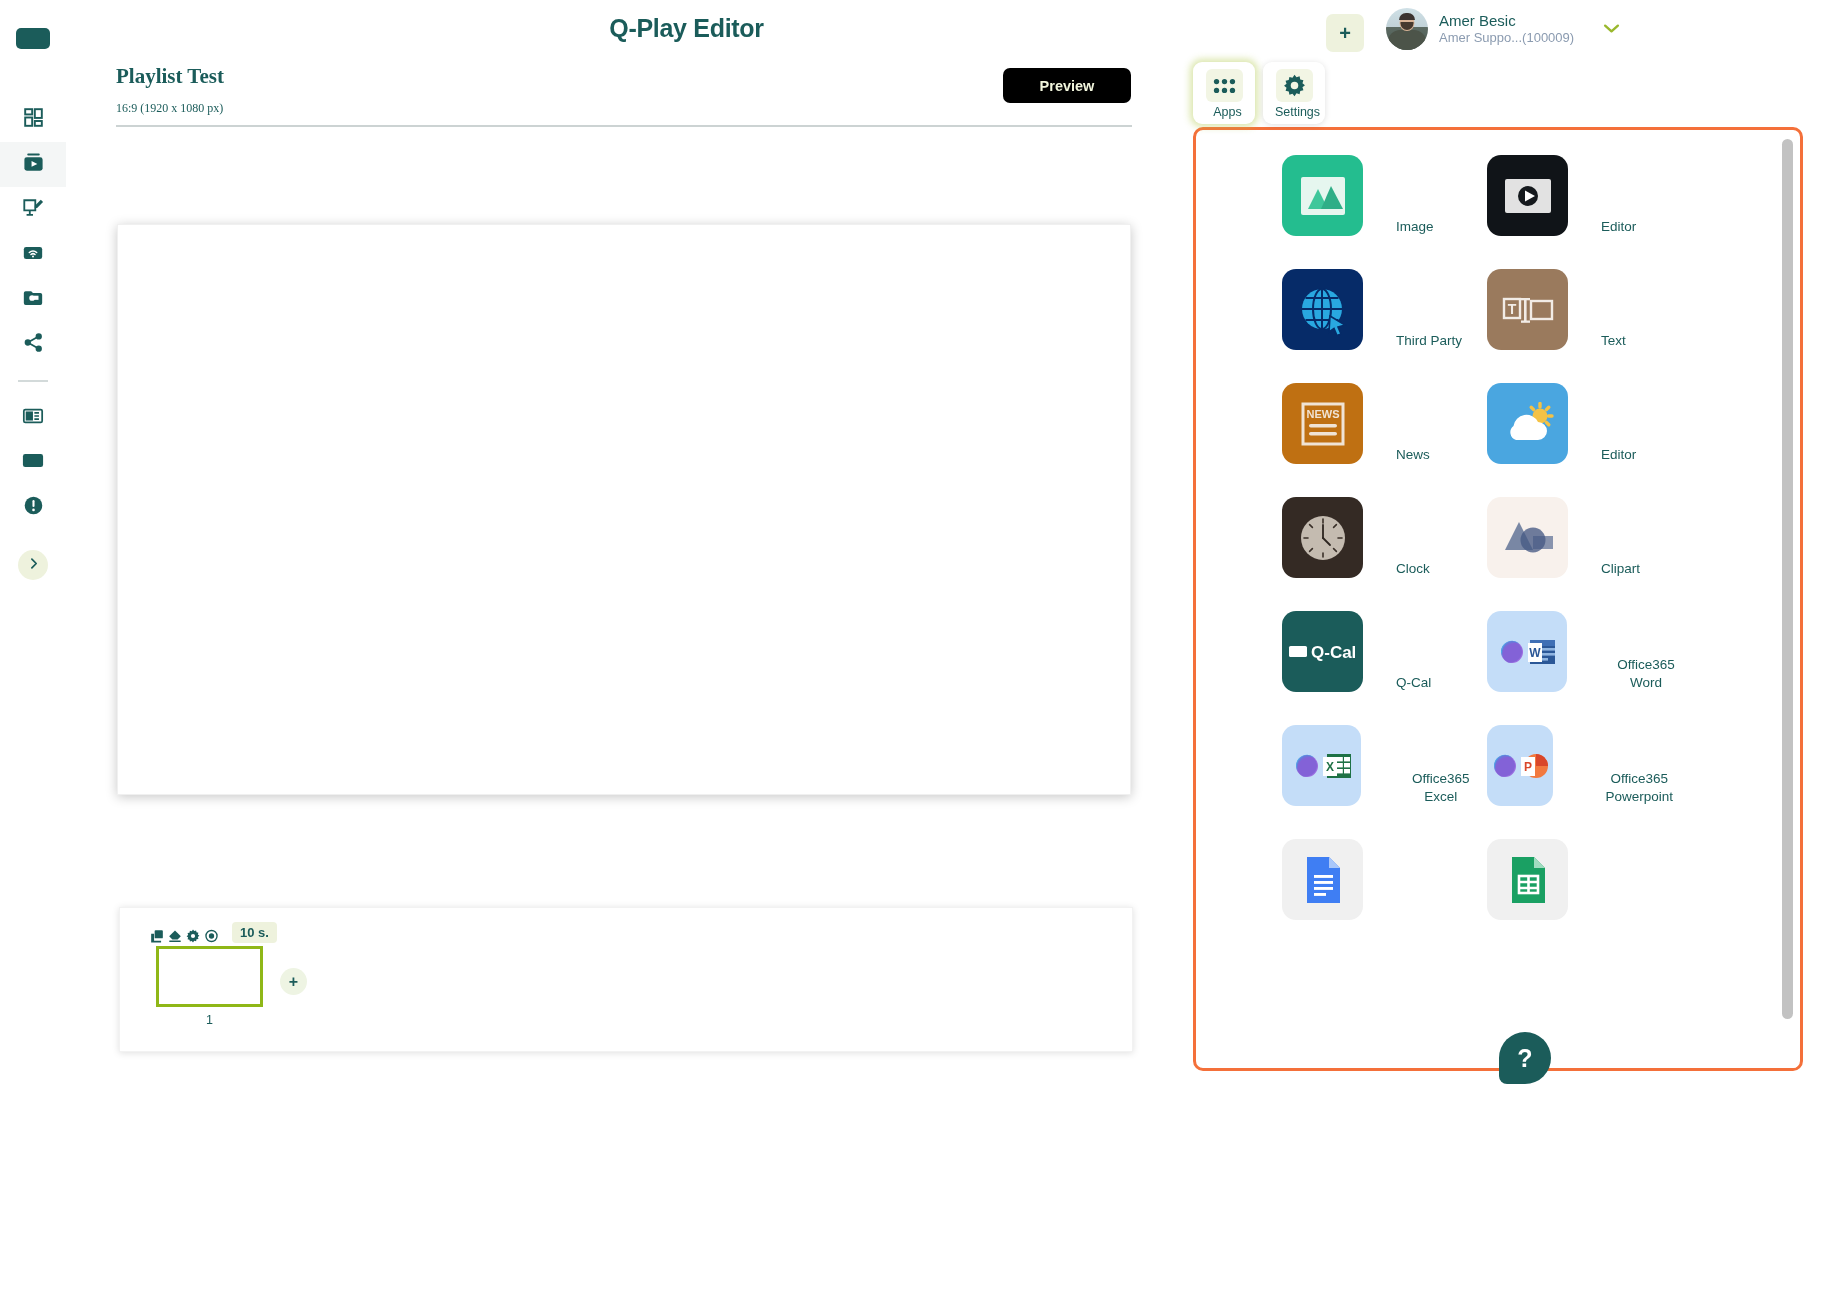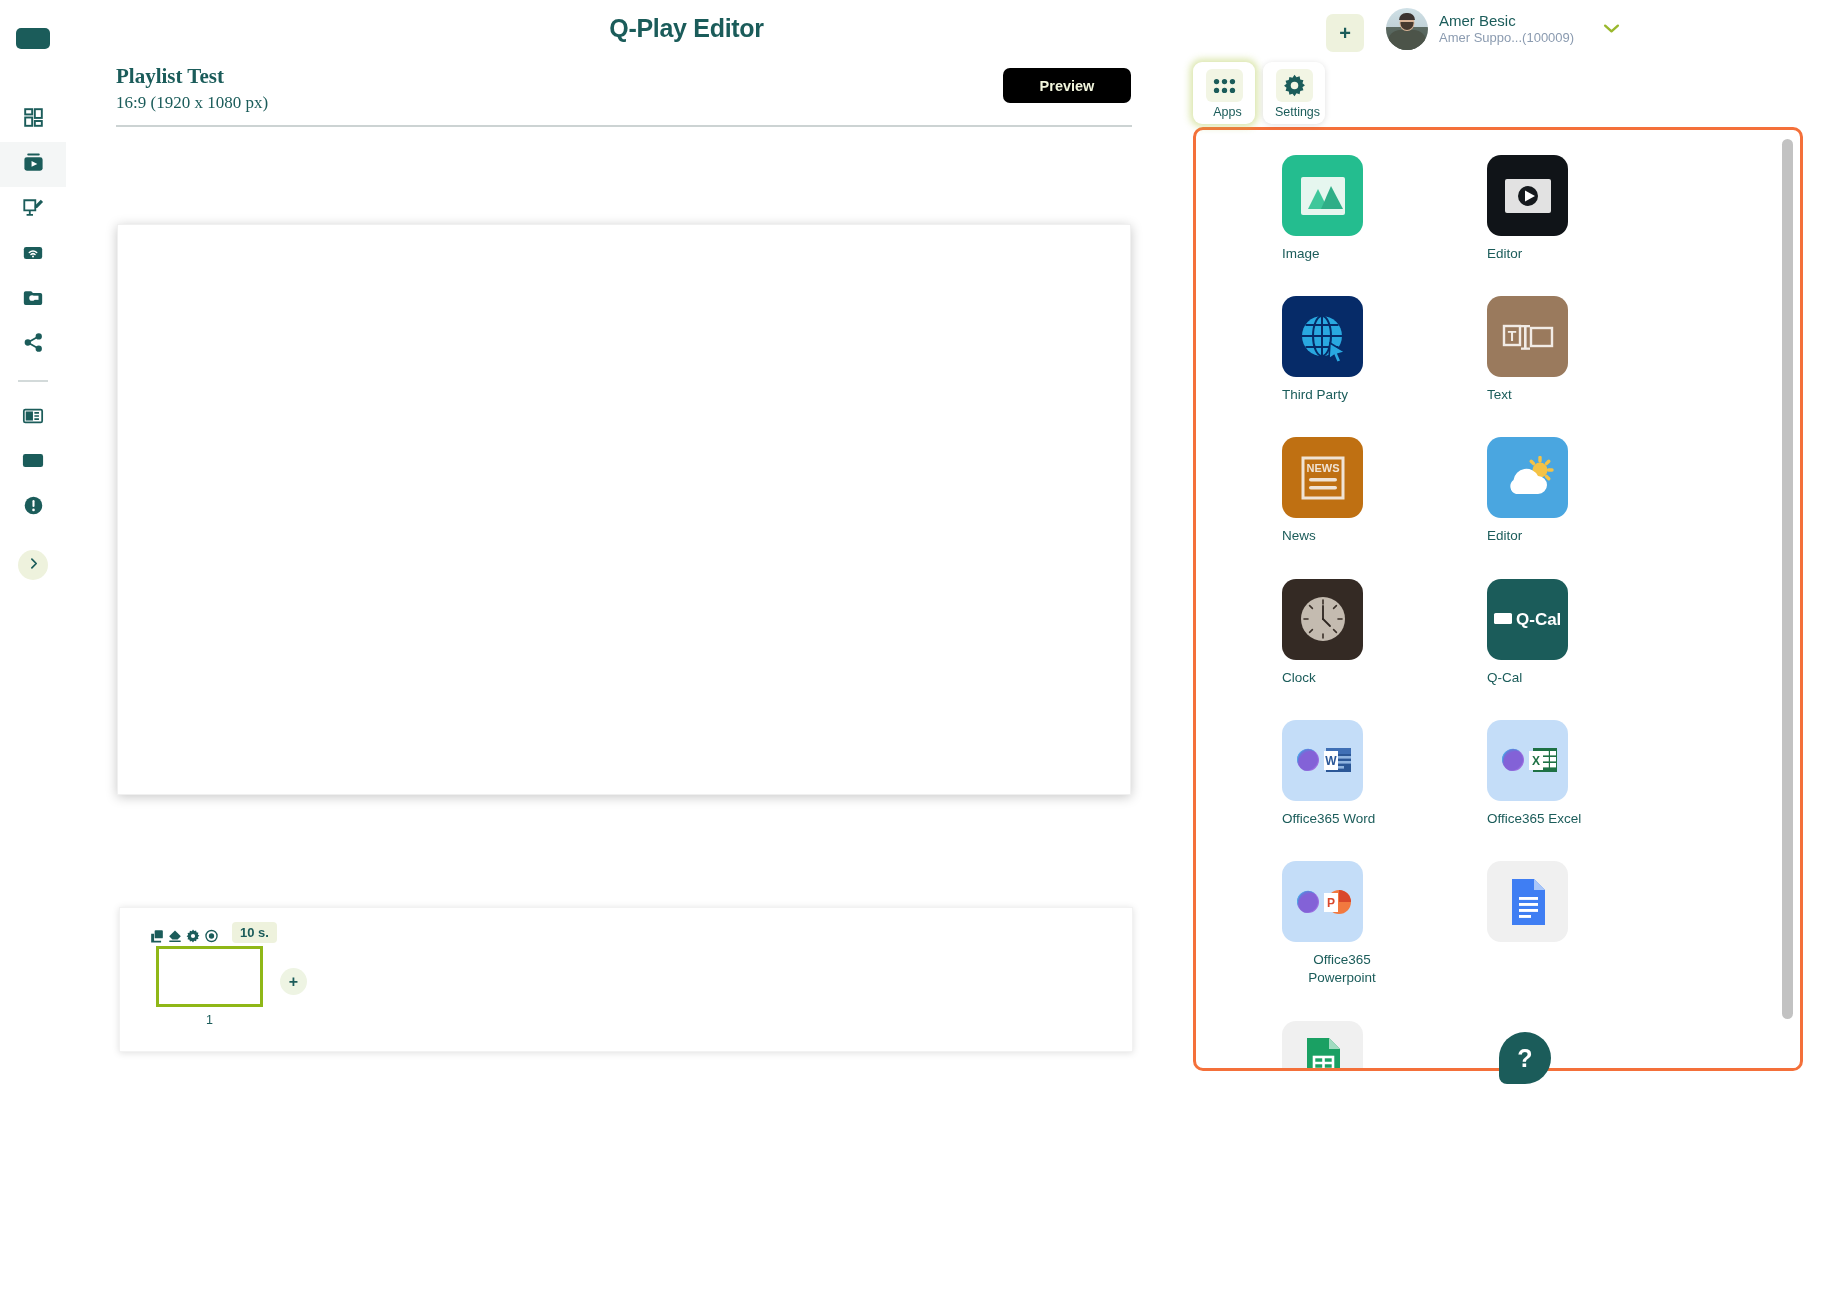--- a/index.html
+++ b/index.html
@@ -81,21 +81,21 @@
     width: 38px; height: 22px; border-radius: 12px 12px 0 0; background: #4c5449;
   }
   #user-text { line-height: 1.3; }
   #user-name { font-size: 15px; color: #1b5c5a; font-weight: 400; }
   #user-sub  { font-size: 13px; color: #8b9bb0; }
   #user-caret { margin-left: 18px; color: #9ab82d; font-size: 16px; }
 
   
   #playlist-head { position: absolute; left: 116px; top: 64px; font-family: Liberation Serif, serif; }
   #playlist-name { font-size: 21px; font-weight: bold; color: #1b5c5a; }
-  #playlist-res  { font-size: 17px; color: #1b5c5a; margin-top: 4px; }
+  #playlist-res  { font-size: 12px; color: #1b5c5a; margin-top: 12px; }
   #preview-btn {
     position: absolute; left: 1003px; top: 68px;
     width: 128px; height: 35px; border-radius: 7px;
     background: #000000; border: none; color: #f2f6dd;
     font-size: 14.5px; font-weight: bold; cursor: pointer;
     font-family: "Liberation Sans", sans-serif;
   }
   #head-rule {
     position: absolute; left: 116px; top: 125px;
     width: 1016px; height: 2px; background: #ccd3d3;
@@ -176,21 +176,21 @@
     position: absolute; left: 0; top: 0;
     width: 578px; height: 100%;
     overflow: hidden;
   }
   #apps-grid {
     display: grid; grid-template-columns: repeat(2, 1fr);
     row-gap: 33px; padding: 25px 0 0 0;
     width: 410px; margin-left: 86px;
   }
   .app-cell {
-    display: flex; flex-direction: column; align-items: flex-start; cursor: pointer;
+    display: flex; flex-direction: row; align-items: flex-end; cursor: pointer; gap: 33px;
   }
   .app-ic {
     width: 81px; height: 81px; border-radius: 14px;
     display: flex; align-items: center; justify-content: center;
     position: relative; overflow: hidden;
   }
   .app-lbl {
     font-size: 13.5px; color: #1b5c5a; margin-top: 9px;
     text-align: center; line-height: 1.35; max-width: 120px;
   }
@@ -510,20 +510,30 @@
               <line x1="38.4" y1="11.6" x2="35.6" y2="14.4"></line>
                 <line x1="14.4" y1="35.6" x2="11.6" y2="38.4"></line>
             </g>
             <line x1="25" y1="25" x2="25" y2="12" stroke="#2d2520" stroke-width="1.8" stroke-linecap="round"></line>
             <line x1="25" y1="25" x2="32" y2="32" stroke="#2d2520" stroke-width="1.8" stroke-linecap="round"></line>
           </svg>
         </div>
         <div class="app-lbl">Clock</div>
       </div>
 
+      <div class="app-cell">
+        <div class="app-ic" style="background:#f8f1ec">
+          <svg width="58" height="42" viewBox="0 0 58 42">
+            <polygon points="20,5 34,33 6,33" fill="#5d6f94" opacity="0.82"></polygon>
+            <rect x="34" y="19" width="20" height="13" fill="#5d6f94" opacity="0.72"></rect>
+            <circle cx="34" cy="23" r="12.5" fill="#475a84" opacity="0.78"></circle>
+          </svg>
+        </div>
+        <div class="app-lbl">Clipart</div>
+      </div>
 
       <div class="app-cell">
         <div class="app-ic" style="background:#1b5c5a">
           <svg width="70" height="24" viewBox="0 0 70 24">
             <rect x="1" y="6" width="18" height="11" rx="1.6" fill="#ffffff"></rect>
             <text x="23" y="18" font-family="Liberation Sans, sans-serif" font-size="17" font-weight="bold" fill="#ffffff">Q-Cal</text>
           </svg>
         </div>
         <div class="app-lbl">Q-Cal</div>
       </div>

